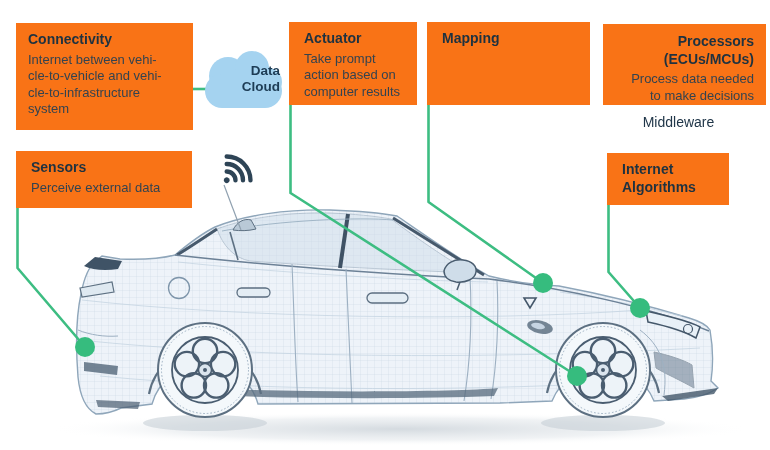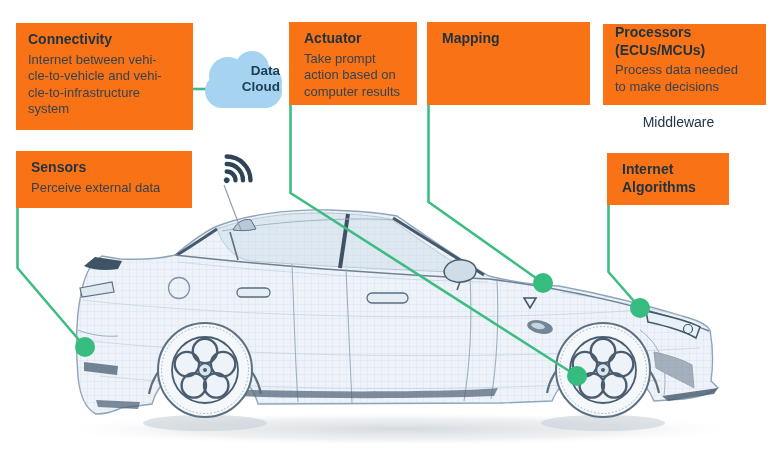--- a/index.html
+++ b/index.html
@@ -21,21 +21,21 @@
   .floating-label{
     position:absolute;font-weight:normal;color:#203649;font-size:14px;text-align:center;
   }
   .cloud-label{
     position:absolute;font-weight:bold;color:#1d3c55;font-size:13.5px;line-height:1.15;
     text-align:right;white-space:pre-line;
   }
   #box-connectivity{left:16px;top:23px;width:177px;height:107px;}
   #box-actuator{left:289px;top:22px;width:128px;height:83px;}
   #box-mapping{left:427px;top:22px;width:163px;height:83px;}
-  #box-processors{left:603px;top:24px;width:163px;height:81px;padding-top:0;}
+  #box-processors{left:603px;top:24px;width:163px;height:81px;padding-top:9px;text-align:right;}
   #box-sensors{left:16px;top:151px;width:176px;height:57px;}
   #box-software{left:607px;top:153px;width:122px;height:52px;}
   #label-middleware{left:603px;top:114px;width:151px;}
   #label-cloud{left:206px;top:63px;width:74px;}
 </style>
 </head>
 <body>
 
 <div class="stage">
 

